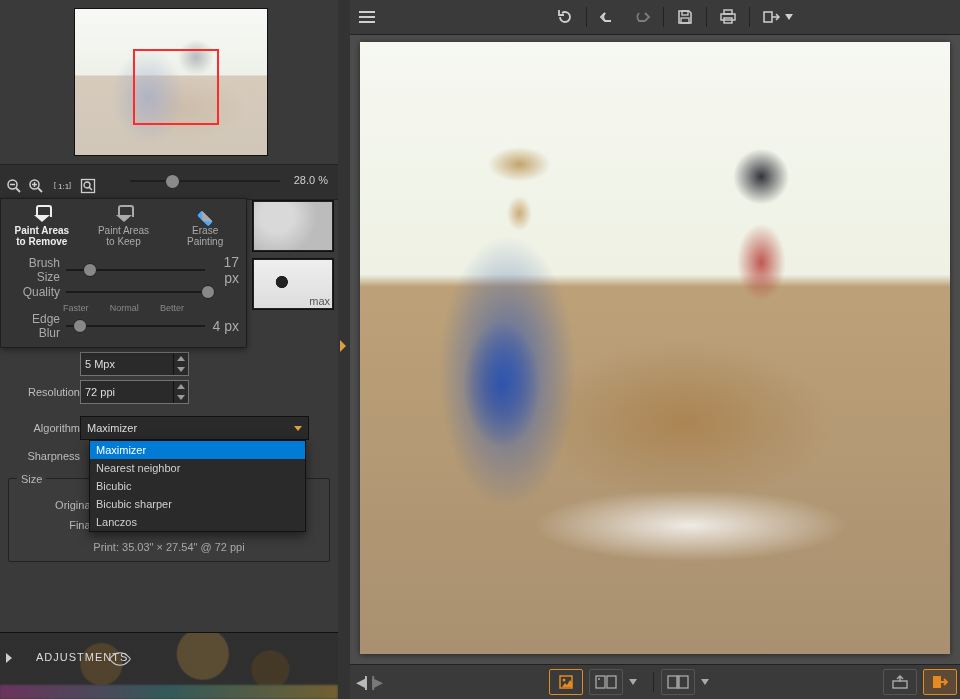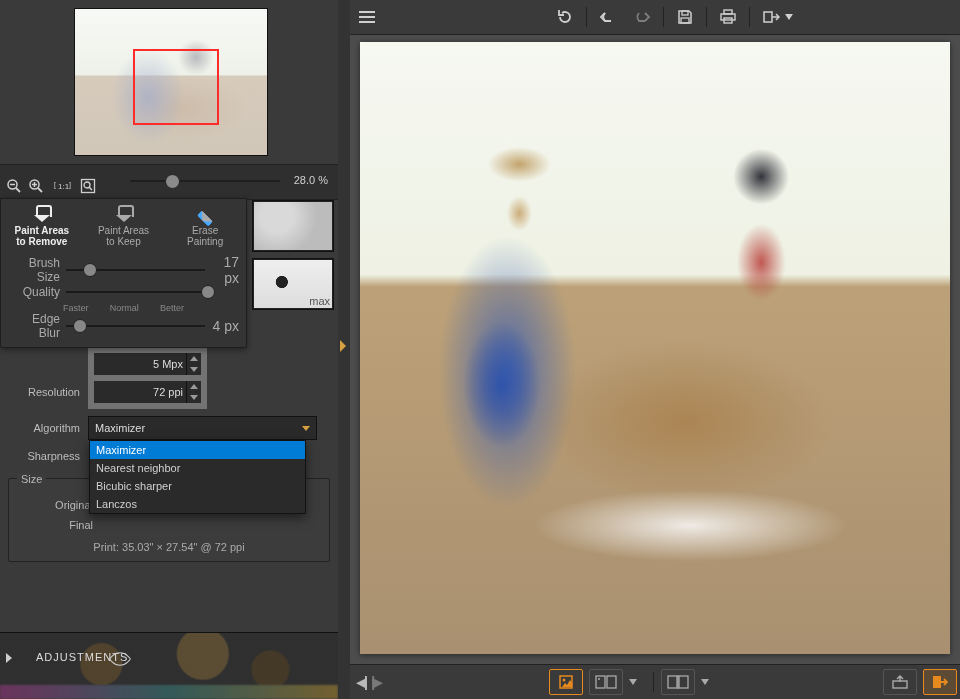--- a/index.html
+++ b/index.html
@@ -41,22 +41,22 @@
 .ticks{display:flex;justify-content:space-between;padding:0 62px 2px 62px;font-size:9px;color:#888}
 
 .thumbstrip{position:absolute;left:252px;top:200px;width:84px;height:110px;z-index:3}
 .tcell{width:80px;height:50px;margin-bottom:6px;border:1px solid #111;background:linear-gradient(#eee,#bbb);box-shadow:0 0 0 1px #222 inset}
 .tcell.hand{background:radial-gradient(circle at 30% 30%,#d9d9d9 25%,#bcbcbc 60%);}
 .tcell.max{background:radial-gradient(circle at 36% 46%,#222 0 10%,transparent 11%),linear-gradient(#efefef,#dcdcdc);position:relative}
 .tcell.max:after{content:"max";position:absolute;right:3px;bottom:2px;font-size:11px;color:#555}
 
 .form{position:absolute;left:0;top:350px;width:338px}
 .frow{display:flex;align-items:center;height:28px}
-.frow .lab{width:80px;text-align:right;padding-right:8px;color:#bdbdbd}
-.field{width:85px;height:22px;background:#2a2a2a;border:6px solid #737373;display:flex;align-items:center;justify-content:flex-end;padding:0 18px 0 4px;position:relative;color:#ddd}
+.frow .lab{width:80px;text-align:right;color:#bdbdbd}
+.field{width:85px;height:22px;background:#2a2a2a;border:1px solid #737373;display:flex;align-items:center;justify-content:flex-start;padding:0 18px 0 4px;position:relative;color:#ddd}
 .spin{position:absolute;right:0;top:0;width:14px;height:22px;border-left:1px solid #121212}
 .spin:before,.spin:after{content:"";position:absolute;left:3px;width:0;height:0;border-left:4px solid transparent;border-right:4px solid transparent}
 .spin:before{top:3px;border-bottom:5px solid #999}.spin:after{bottom:3px;border-top:5px solid #999}
 .dropdown{width:215px;height:22px;background:#2a2a2a;border:1px solid #121212;display:flex;align-items:center;padding:0 6px;color:#ddd;position:relative}
 .dropdown:after{content:"";position:absolute;right:6px;top:9px;border-left:4px solid transparent;border-right:4px solid transparent;border-top:5px solid #d8a040}
 .ddlist{position:absolute;left:89px;top:440px;width:215px;background:#2a2a2a;border:1px solid #121212;z-index:20;box-shadow:0 4px 10px rgba(0,0,0,.5)}
 .ddlist div{height:18px;display:flex;align-items:center;padding:0 6px;color:#d0d0d0;cursor:pointer}
 .ddlist div.sel{background:#007bd6;color:#fff}
 .sizegrp{border:1px solid #222;border-radius:2px;margin:8px;padding:4px 6px 8px 6px;background:#3c3c3c}
 .sizegrp .title{position:relative;top:-10px;left:2px;background:#3c3c3c;display:inline-block;padding:0 4px}
@@ -224,20 +224,21 @@
       <div class="sizerow">
           <div class="lab">Final</div>
         </div>
       <div class="printline">Print: 35.03" × 27.54" @ 72 ppi</div>
     </div>
   </div>
 
   <div class="ddlist" id="algolist">
       <div class="sel">Maximizer</div>
       <div>Nearest neighbor</div>
+      <div>Bicubic</div>
       <div>Bicubic sharper</div>
       <div>Lanczos</div>
     </div>
 
   <div class="adjhdr">
     <div class="arrow"></div>
     <div class="t">ADJUSTMENTS</div>
     <div class="eye"></div>
   </div>
   <div class="leftbtm"></div>

